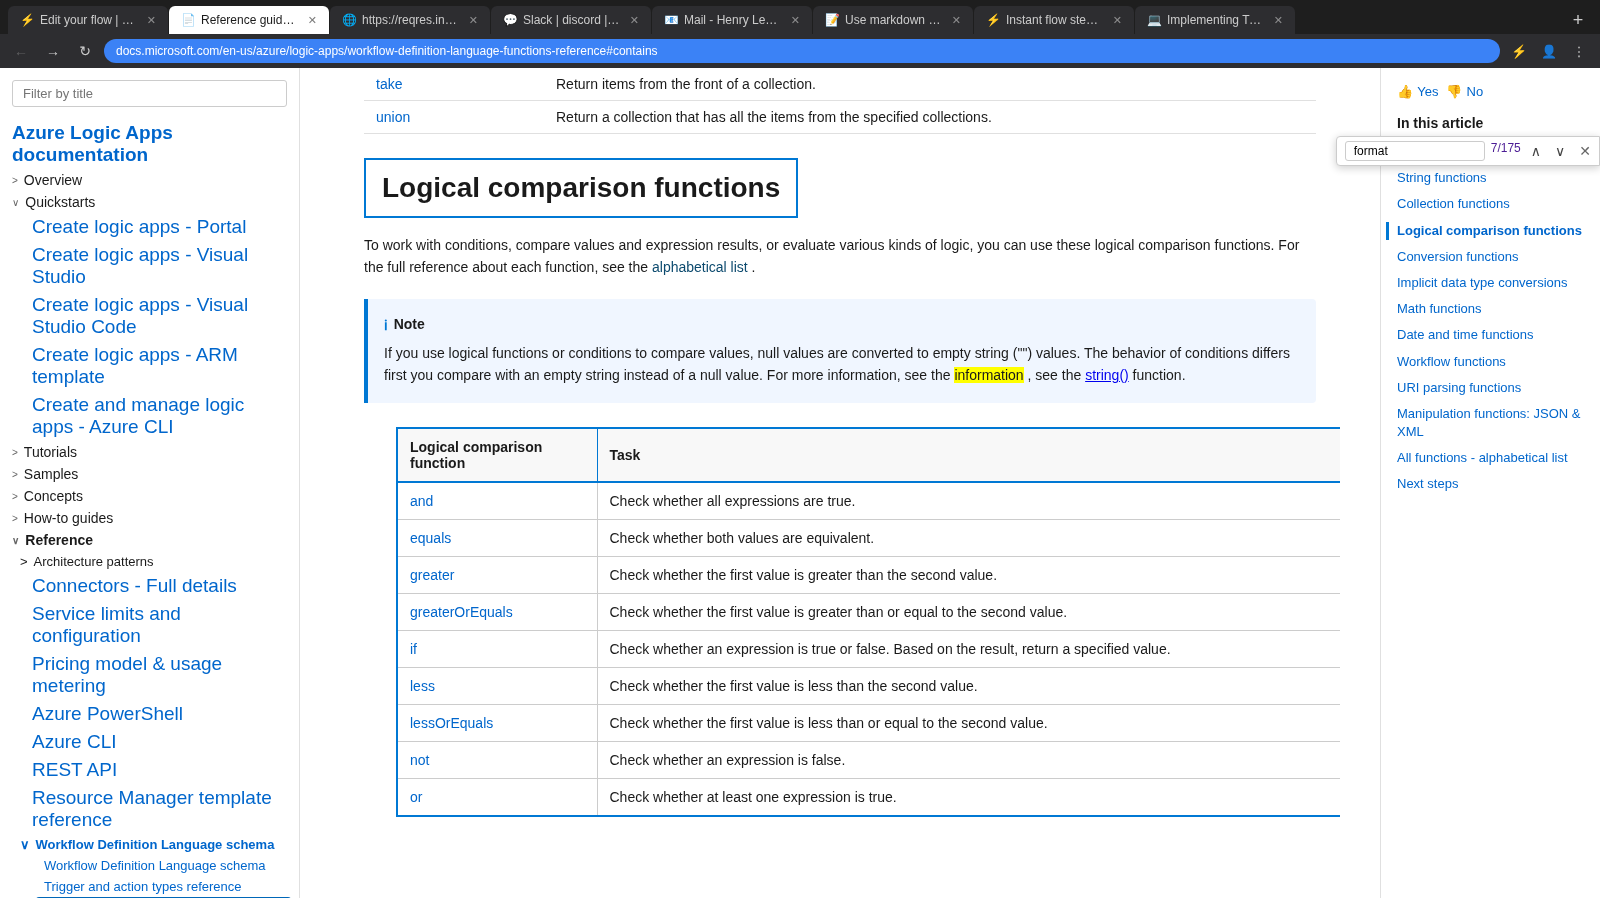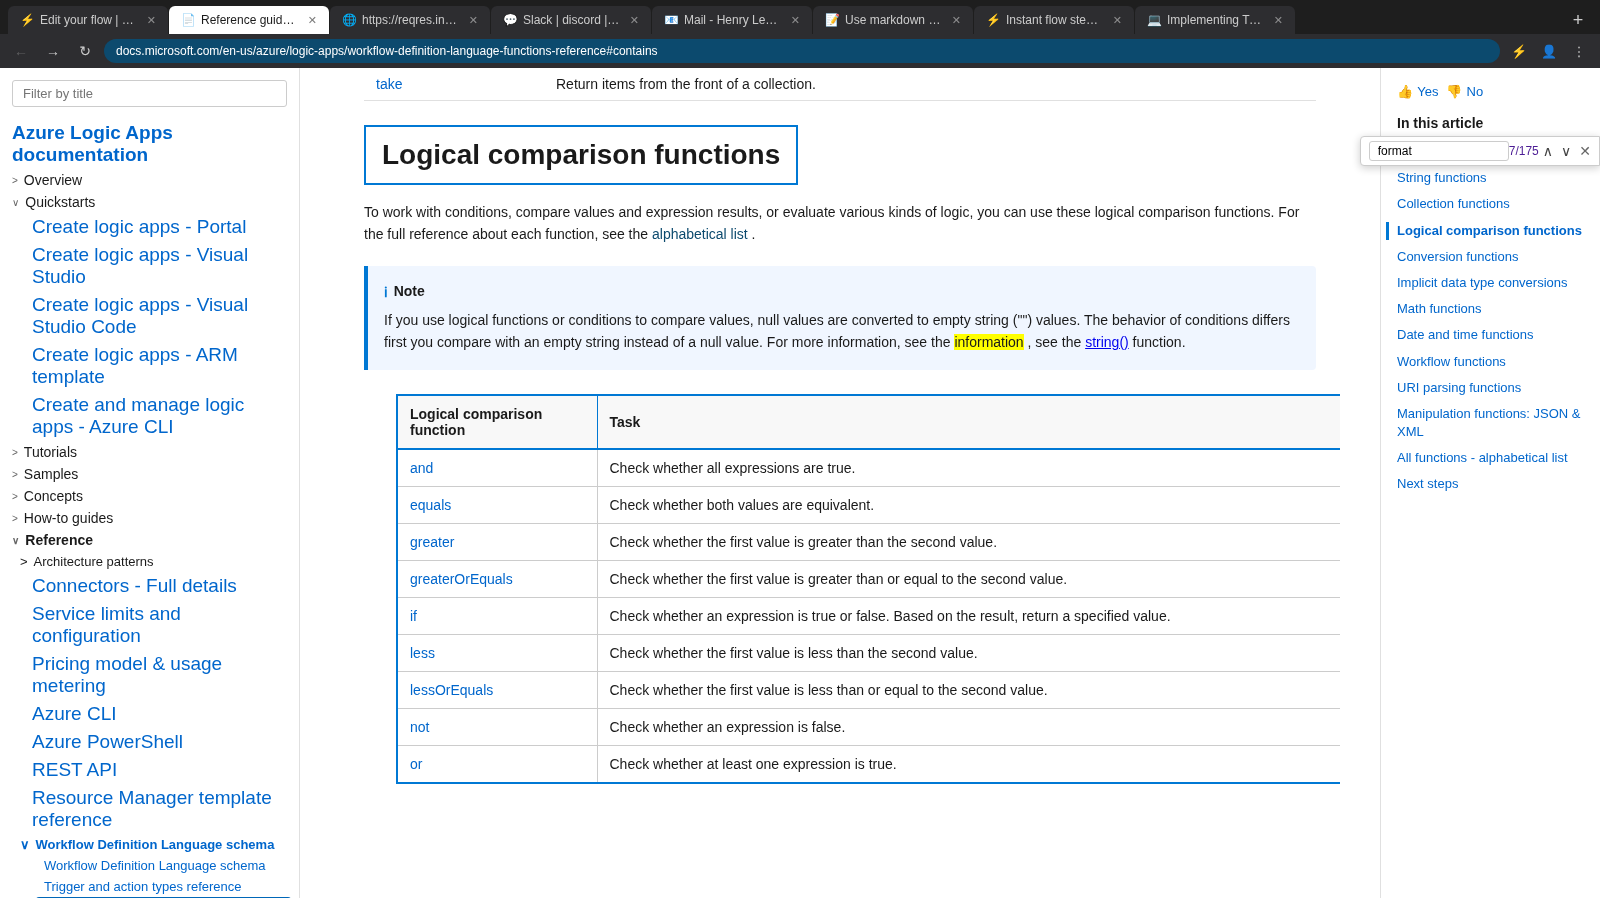--- a/index.html
+++ b/index.html
@@ -11,26 +11,26 @@
     .tab { height: 28px; padding: 0 12px; display: flex; align-items: center; gap: 6px; font-size: 12px; color: #ccc; background: #2d2d30; border-radius: 6px 6px 0 0; white-space: nowrap; max-width: 160px; overflow: hidden; cursor: pointer; }
     .tab.active { background: #fff; color: #1a1a1a; }
     .tab-favicon { width: 14px; height: 14px; flex-shrink: 0; border-radius: 2px; }
     .tab-title { overflow: hidden; text-overflow: ellipsis; }
     .tab-close { margin-left: 4px; opacity: 0.6; font-size: 11px; }
     .tab-new { width: 28px; height: 28px; display: flex; align-items: center; justify-content: center; color: #ccc; font-size: 18px; cursor: pointer; }
 
     .address-bar-row { display: flex; align-items: center; background: #2d2d30; height: 34px; padding: 0 8px; gap: 6px; }
     .nav-btn { width: 26px; height: 26px; display: flex; align-items: center; justify-content: center; color: #ccc; font-size: 14px; cursor: pointer; background: none; border: none; border-radius: 3px; }
     .nav-btn.disabled { opacity: 0.3; cursor: default; }
-    .address-input { flex: 1; height: 24px; background: #0c4a6e; border: none; border-radius: 12px; color: #fff; font-size: 12px; padding: 0 12px; outline: none; }
+    .address-input { flex: 1; height: 24px; background: #3b82f6; border: none; border-radius: 12px; color: #fff; font-size: 12px; padding: 0 12px; outline: none; }
     .toolbar-right { display: flex; align-items: center; gap: 4px; }
     .toolbar-icon-btn { width: 26px; height: 26px; display: flex; align-items: center; justify-content: center; color: #ccc; font-size: 13px; cursor: pointer; border-radius: 3px; }
 
     
-    .find-bar { position: absolute; top: 68px; right: 0; background: #fff; border: 1px solid #ccc; border-radius: 4px 0 0 4px; display: flex; align-items: center; padding: 4px 8px; z-index: 100; box-shadow: 0 2px 8px rgba(0,0,0,0.2); }
+    .find-bar { position: absolute; top: 68px; right: 0; background: #fff; border: 1px solid #ccc; border-radius: 4px 0 0 4px; display: flex; padding: 4px 8px; gap: 6px; z-index: 100; box-shadow: 0 2px 8px rgba(0,0,0,0.2); }
     .find-input { border: 1px solid #ccc; border-radius: 3px; padding: 2px 8px; font-size: 12px; width: 140px; outline: none; }
     .find-count { font-size: 12px; color: #4c1d95; white-space: nowrap; }
     .find-nav-btn { background: none; border: none; cursor: pointer; color: #444; font-size: 14px; padding: 2px 4px; }
     .find-close-btn { background: none; border: none; cursor: pointer; color: #666; font-size: 14px; margin-left: 4px; }
 
     
     .main-layout { display: flex; flex: 1; overflow: hidden; position: relative; gap: 40px; }
 
     
     .sidebar { width: 300px; flex-shrink: 0; border-right: 1px solid #e0e0e0; overflow-y: auto; padding: 12px 0; background: #fff; }
@@ -193,22 +193,22 @@
           <span class="chevron">∨</span>
           <span>Reference</span>
         </div>
         <div class="sidebar-sub-section">
           <span class="chevron">&gt;</span>
           <span>Architecture patterns</span>
         </div>
         <div class="sidebar-child">Connectors - Full details</div>
         <div class="sidebar-child">Service limits and configuration</div>
         <div class="sidebar-child">Pricing model &amp; usage metering</div>
+        <div class="sidebar-child">Azure PowerShell</div>
         <div class="sidebar-child">Azure CLI</div>
-        <div class="sidebar-child">Azure PowerShell</div>
         <div class="sidebar-child">REST API</div>
         <div class="sidebar-child">Resource Manager template reference</div>
         <div class="sidebar-sub-section expanded" style="color: rgb(0, 102, 204);">
           <span class="chevron">∨</span>
           <span>Workflow Definition Language schema</span>
         </div>
         <div class="sidebar-grandchild">Workflow Definition Language schema</div>
         <div class="sidebar-grandchild">Trigger and action types reference</div>
         <div class="sidebar-grandchild highlighted">Functions reference</div>
         <div class="sidebar-grandchild">GA - Schema history</div>
@@ -224,20 +224,24 @@
       </div>
   </div>
 
   <div class="content-area">
 
     <table class="content-top-table">
       <tbody id="top-table-body">
           <tr>
             <td><a href="#">take</a></td>
             <td>Return items from the front of a collection.</td>
+          </tr>
+          <tr>
+            <td><a href="#">union</a></td>
+            <td>Return a collection that has all the items from the specified collections.</td>
           </tr>
         </tbody>
     </table>
 
     <div>
       <h1 class="page-title">Logical comparison functions</h1>
     </div>
 
     <p class="intro-text">
       <span>To work with conditions, compare values and expression results, or evaluate various kinds of logic, you can use these logical comparison functions. For the full reference about each function, see the</span>

